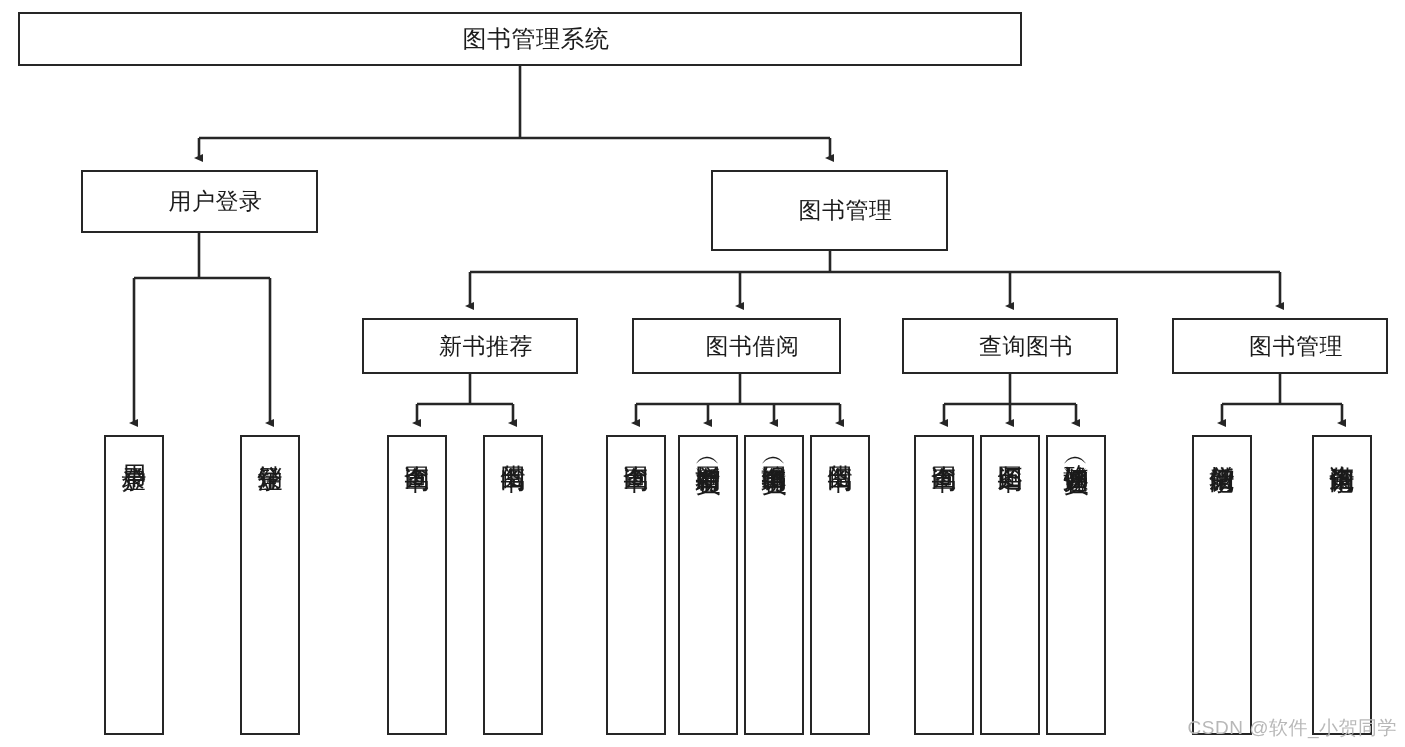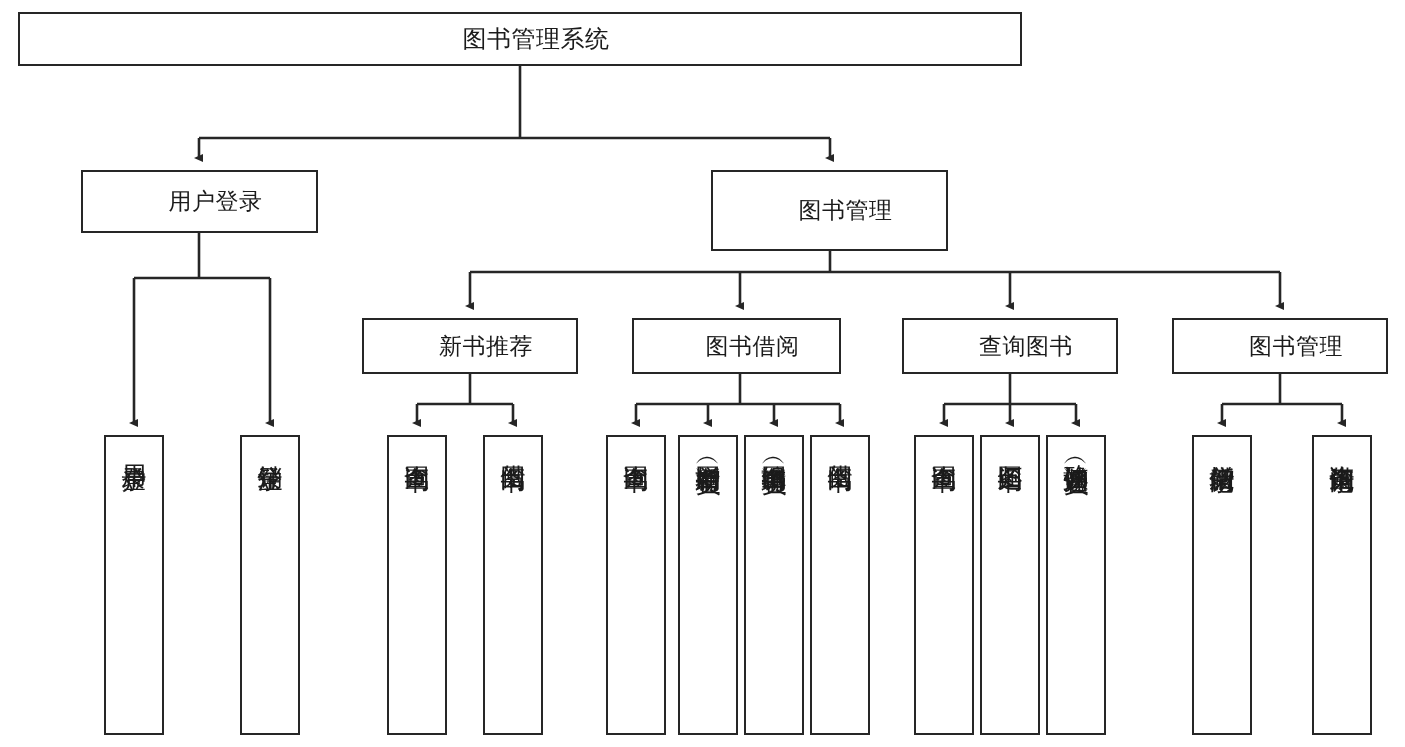--- a/index.html
+++ b/index.html
@@ -180,14 +180,15 @@
     <span class="vtext">确认归还（管理员）</span>
   </div>
 
   <div class="node node-v" style="left:1192px; top:435px; width:60px; height:300px;">
     <span class="vtext">新增借阅记录</span>
   </div>
   <div class="node node-v" style="left:1312px; top:435px; width:60px; height:300px;">
     <span class="vtext">查询借阅记录</span>
   </div>
 
+  <div class="watermark">CSDN @软件_小贺同学</div>
 
 </div>
 
 </body></html>

